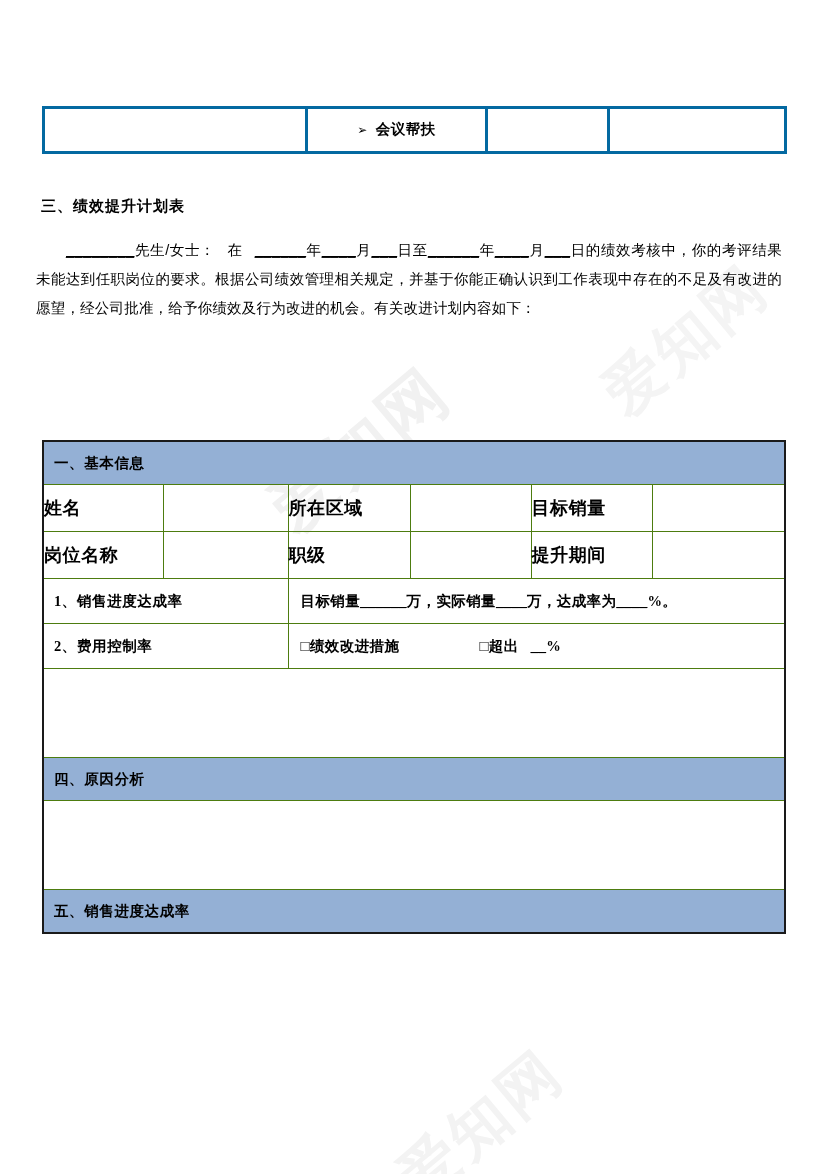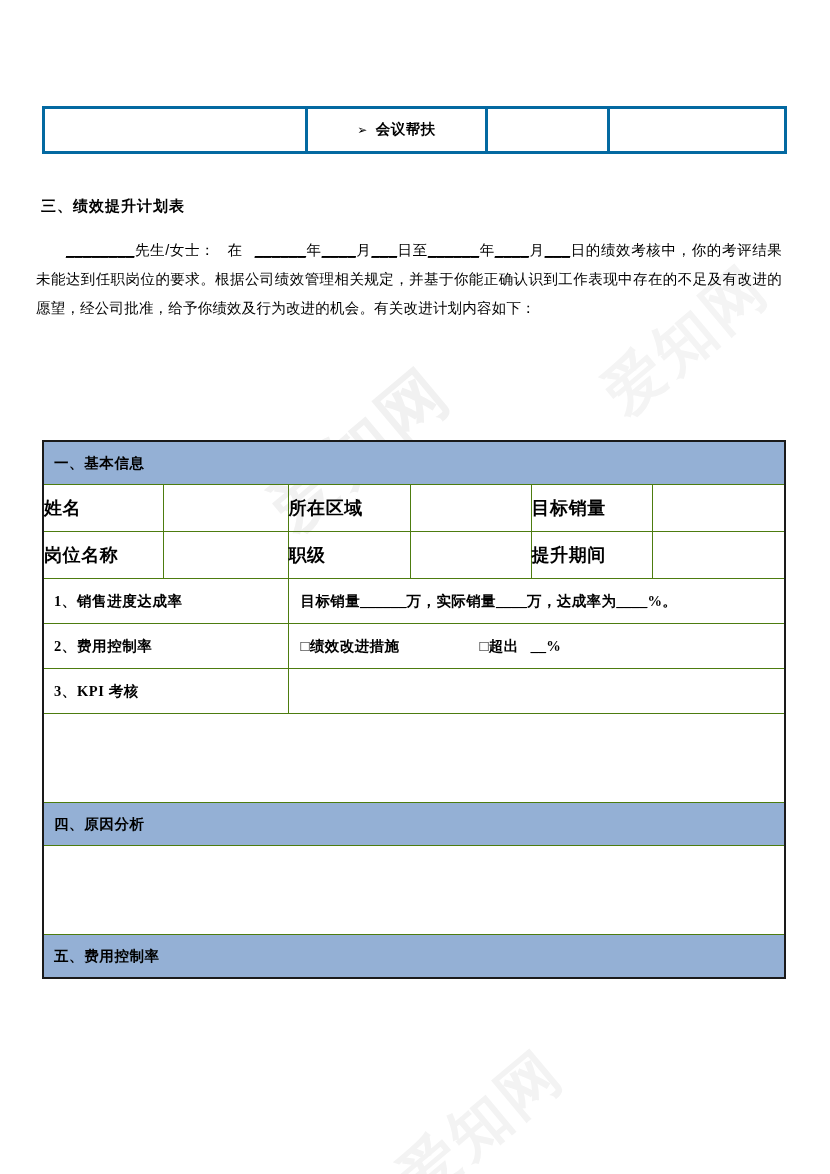--- a/index.html
+++ b/index.html
@@ -215,37 +215,33 @@
         <tr>
           <td class="lbl-left" colspan="2">1、销售进度达成率</td>
           <td class="val" colspan="4"><span>目标销量</span><span class="ul">______</span><span>万，实际销量</span><span class="ul">____</span><span>万，达成率为</span><span class="ul">____</span><span>%。</span></td>
         </tr>
 
         <tr>
           <td class="lbl-left" colspan="2">2、费用控制率</td>
           <td class="val" colspan="4"><span class="cb">□</span><span>绩效改进措施</span><span style="display:inline-block;width:80px"></span><span class="cb">□</span><span>超出</span><span class="gap"></span><span class="ul">__</span><span>%</span></td>
         </tr>
 
-        <tr>
-          <td class="lbl-left" colspan="2">3、KPI 考核</td>
-          <td class="val" colspan="4"></td>
-        </tr>
 
         <tr>
           <td class="blank-box" colspan="6"></td>
         </tr>
 
         <tr>
           <td class="band" colspan="6">四、原因分析</td>
         </tr>
         <tr>
           <td class="blank-box" colspan="6"></td>
         </tr>
 
         <tr>
-          <td class="band" colspan="6">五、费用控制率</td>
+          <td class="band" colspan="6">五、销售进度达成率</td>
         </tr>
 
       </tbody>
     </table>
 
   </div>
 </div>
 
 </body></html>

